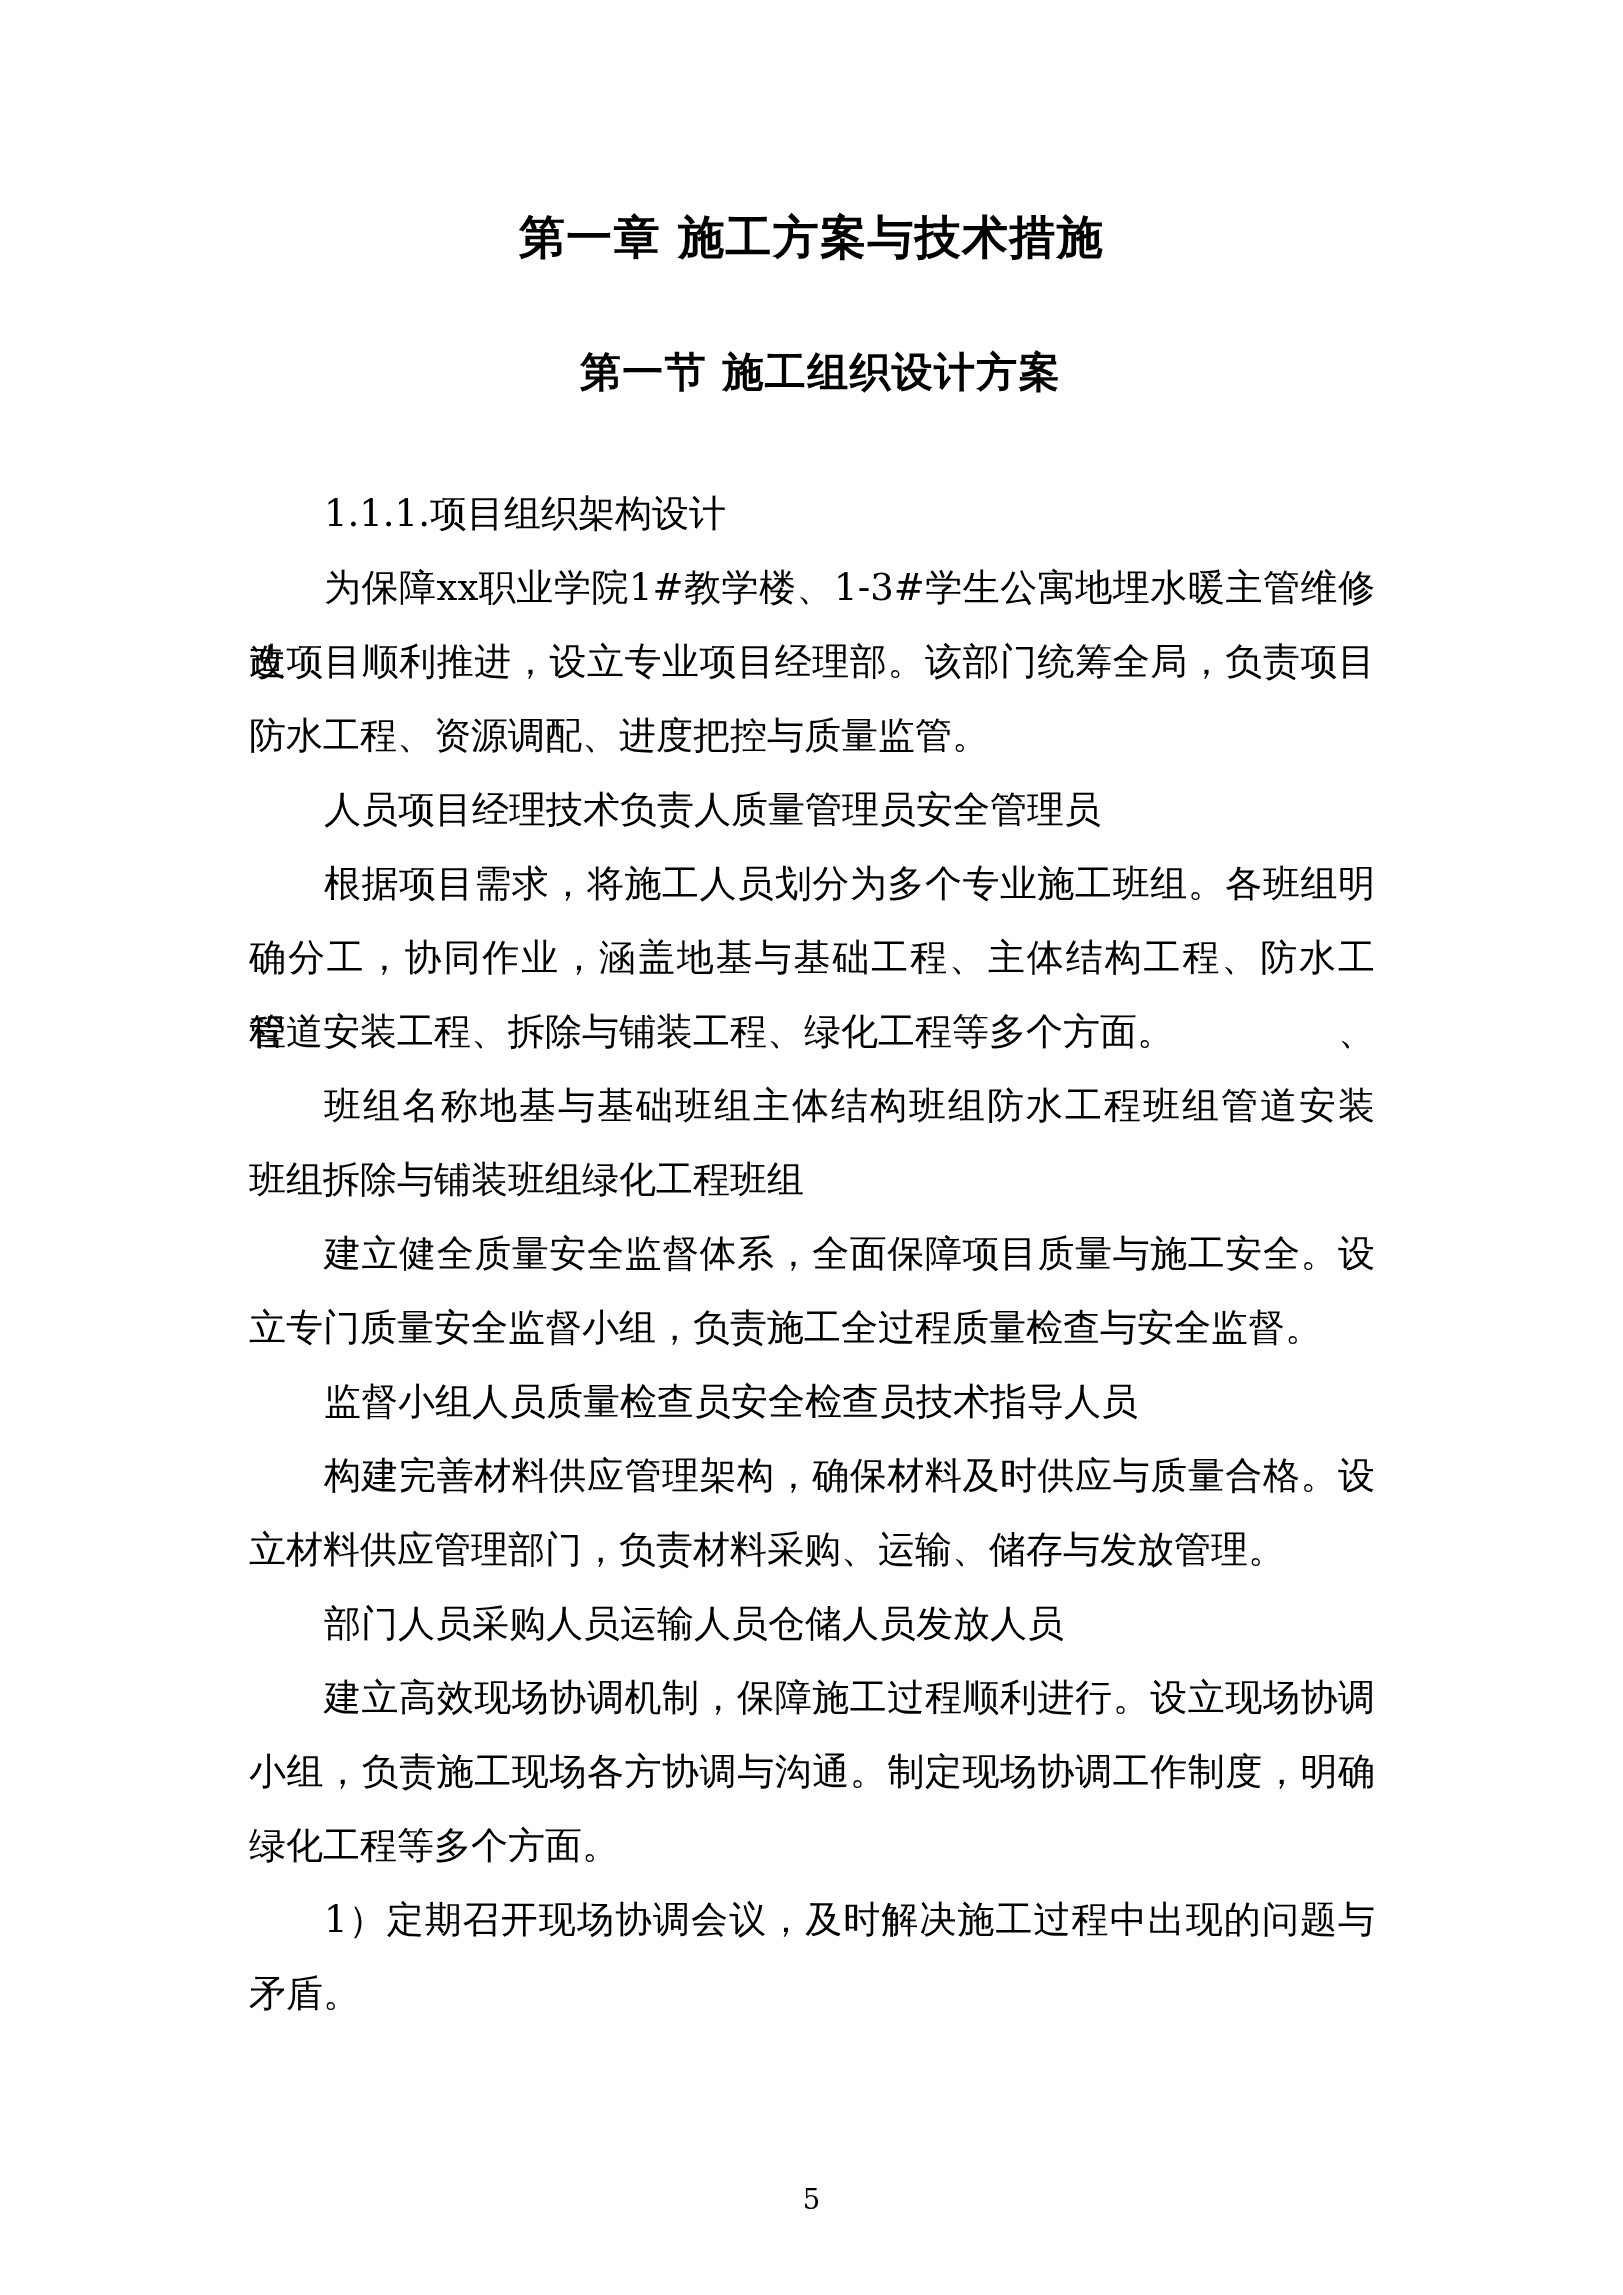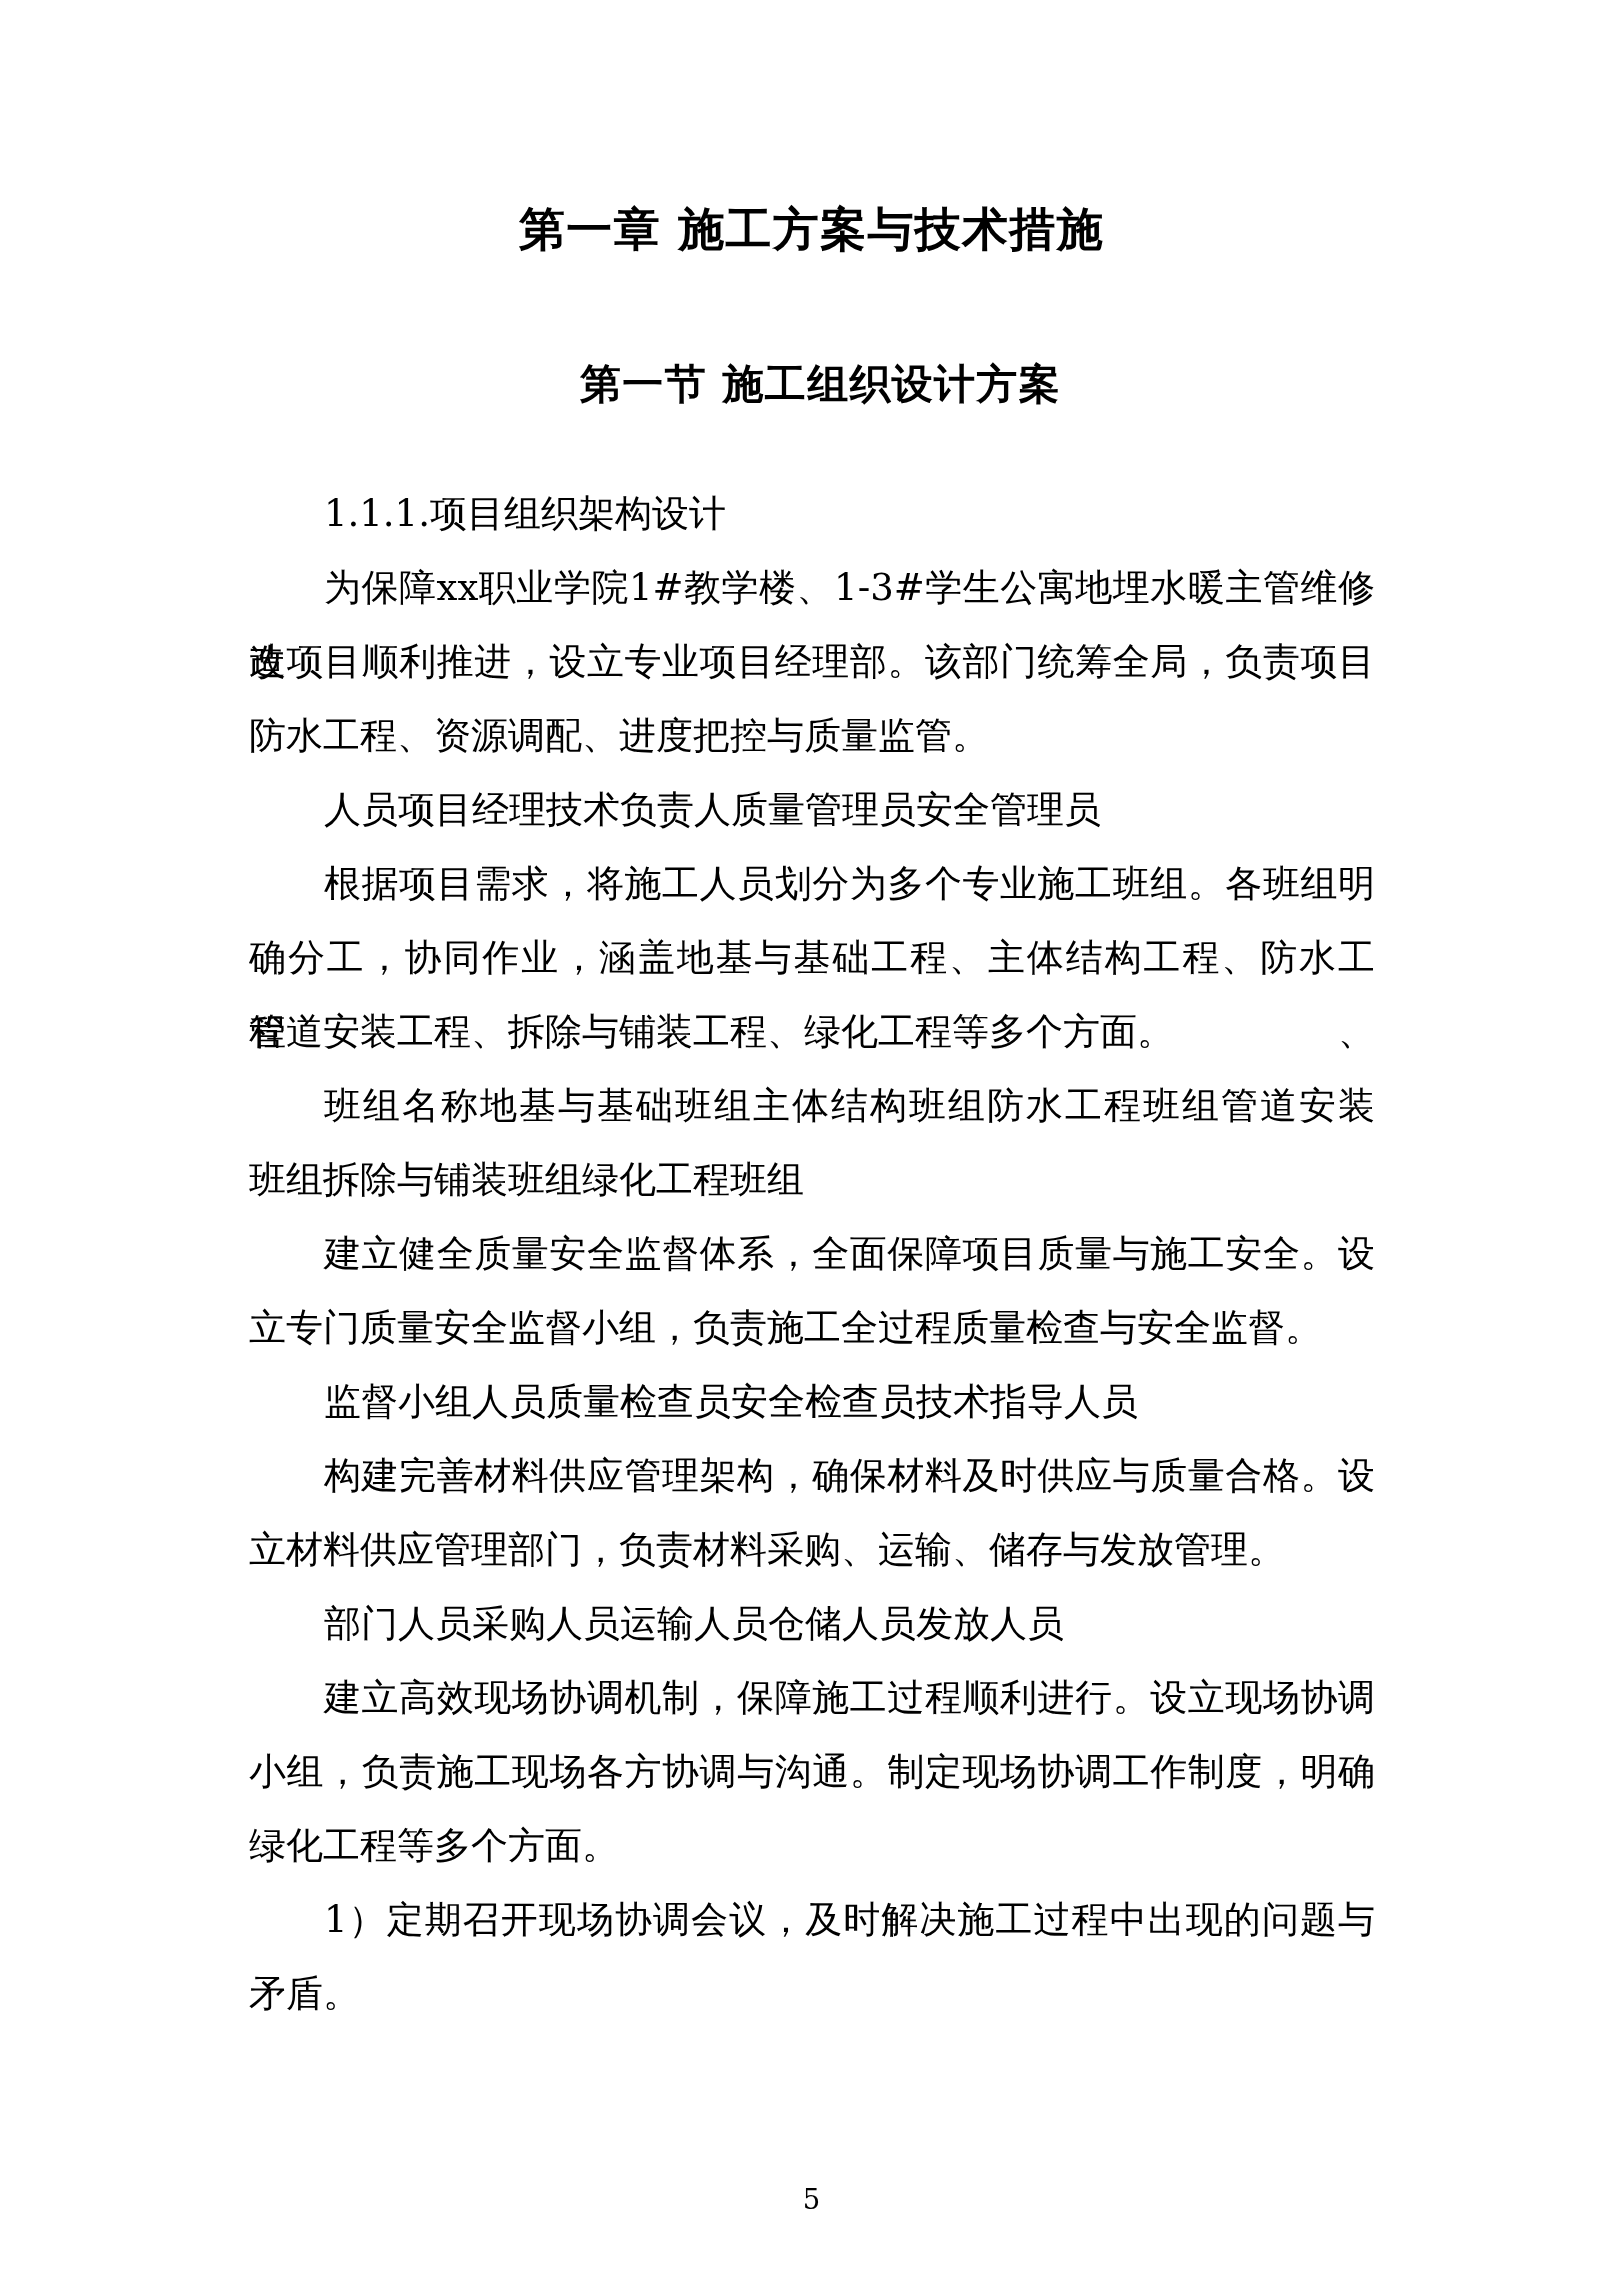--- a/index.html
+++ b/index.html
@@ -14,34 +14,34 @@
     background: #ffffff;
     color: #000000;
     overflow: hidden;
     font-family: "DejaVu Serif", serif;
   }
   .chapter-title {
     position: absolute;
     left: 0;
     right: 0;
     top: 199px;
-    margin: 4px;
+    margin: 12px;
     text-align: center;
     font-family: "DejaVu Sans", sans-serif;
     font-weight: 700;
     font-size: 46px;
     line-height: 52px;
     letter-spacing: 1.3px;
   }
   .section-title {
     position: absolute;
     left: 18px;
     right: 0;
     top: 346px;
-    margin: 12px;
+    margin: 0;
     text-align: center;
     font-family: "DejaVu Sans", sans-serif;
     font-weight: 700;
     font-size: 41px;
     line-height: 52px;
     letter-spacing: 1.3px;
   }
   .body-text {
     position: absolute;
     left: 249px;

